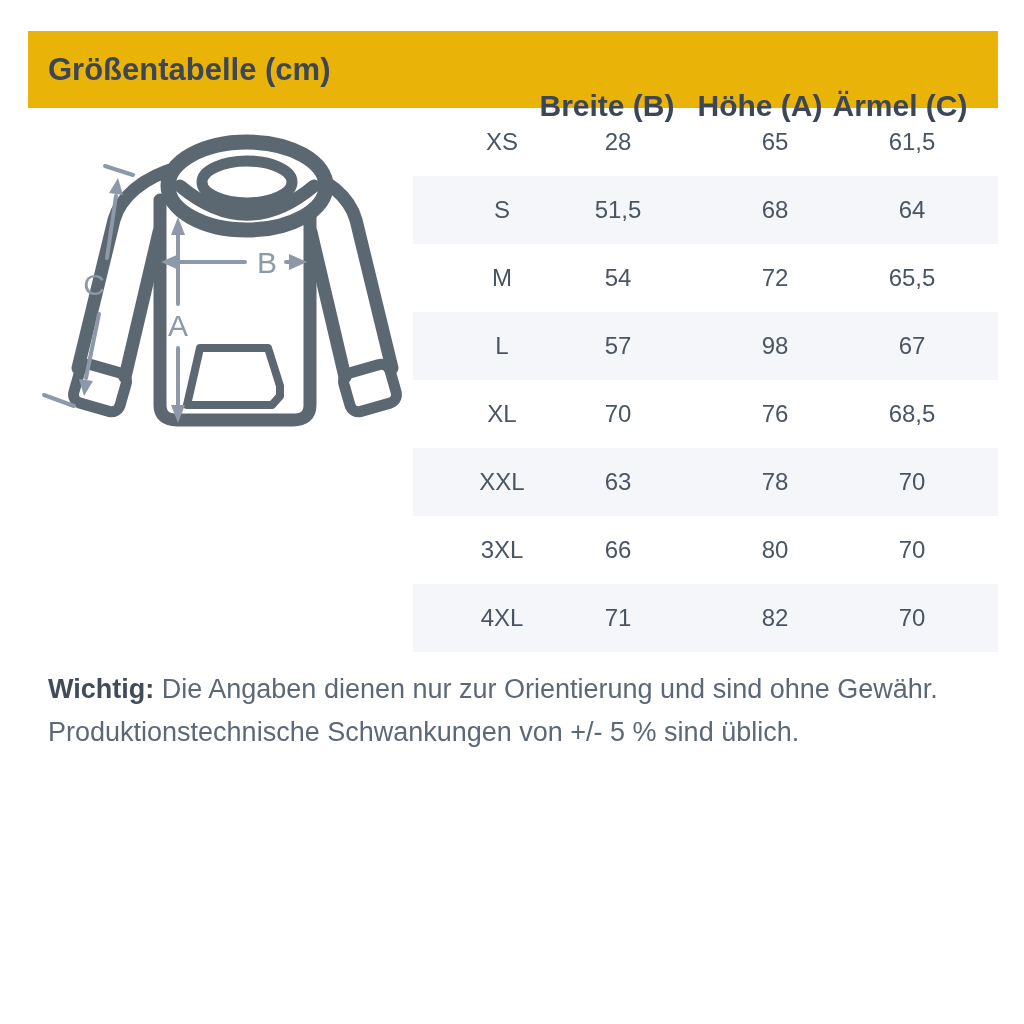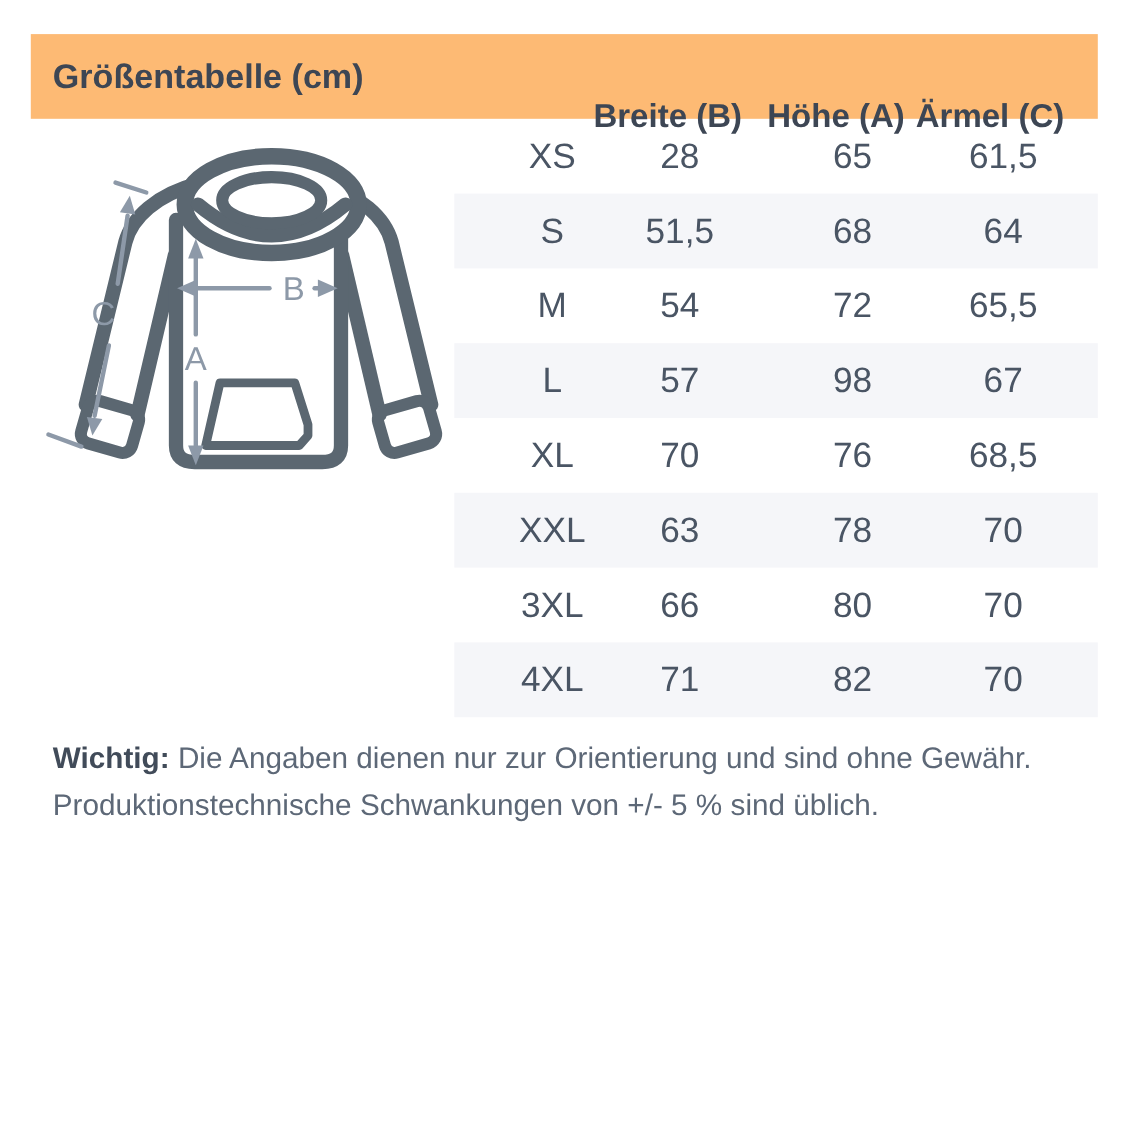--- a/index.html
+++ b/index.html
@@ -4,39 +4,39 @@
 <style>
   html,body{margin:0;padding:0}
   body{
     width:1024px;height:1024px;position:relative;overflow:hidden;
     background:#ffffff;
     font-family:"Liberation Sans",sans-serif;
     -webkit-font-smoothing:antialiased;
   }
   .header-bar{
     position:absolute;left:28px;top:31px;width:970px;height:77px;
-    background:#fdba74;
+    background:#eab308;
   }
   .title{
     position:absolute;left:20px;top:50%;transform:translateY(-50%);
     font-size:31px;font-weight:bold;color:#3d4654;white-space:nowrap;
   }
   .col-head{
     position:absolute;top:50%;transform:translate(-50%,-50%);
     font-size:30px;font-weight:bold;color:#3d4654;white-space:nowrap;margin-top:36px;
   }
   .col-head.b{left:579px}
   .col-head.a{left:732px}
   .col-head.c{left:872px}
   .rows{position:absolute;left:413px;top:108px;width:585px}
   .row{position:relative;height:68px}
   .row.striped{background:#f5f6f9}
   .cell{
     position:absolute;top:50%;transform:translate(-50%,-50%);
-    font-size:32px;color:#4a5564;white-space:nowrap;text-align:right;
+    font-size:24px;color:#4a5564;white-space:nowrap;text-align:right;
   }
   .c-size{left:89px}
   .c-b{left:205px}
   .c-a{left:362px}
   .c-c{left:499px}
   .diagram{position:absolute;left:30px;top:122px;width:390px;height:340px}
   .footer{
     position:absolute;left:48px;top:668px;width:930px;
     font-size:27px;line-height:43px;color:#5d6877;
   }

